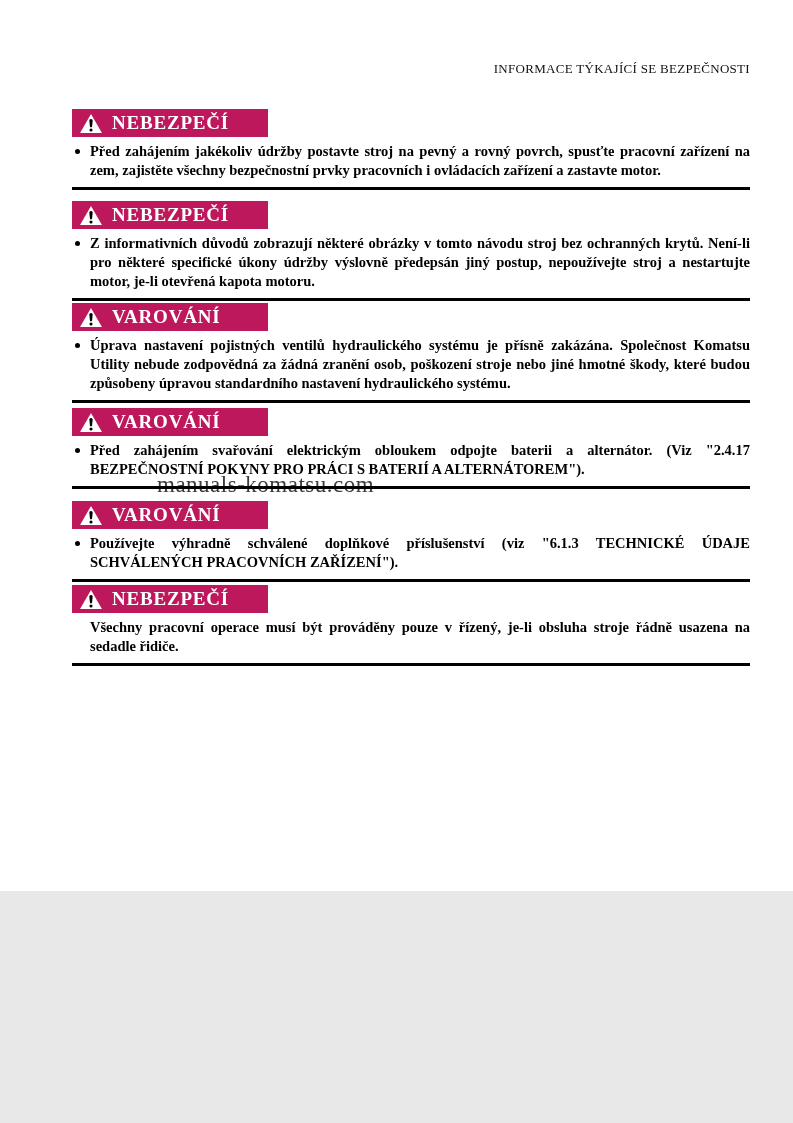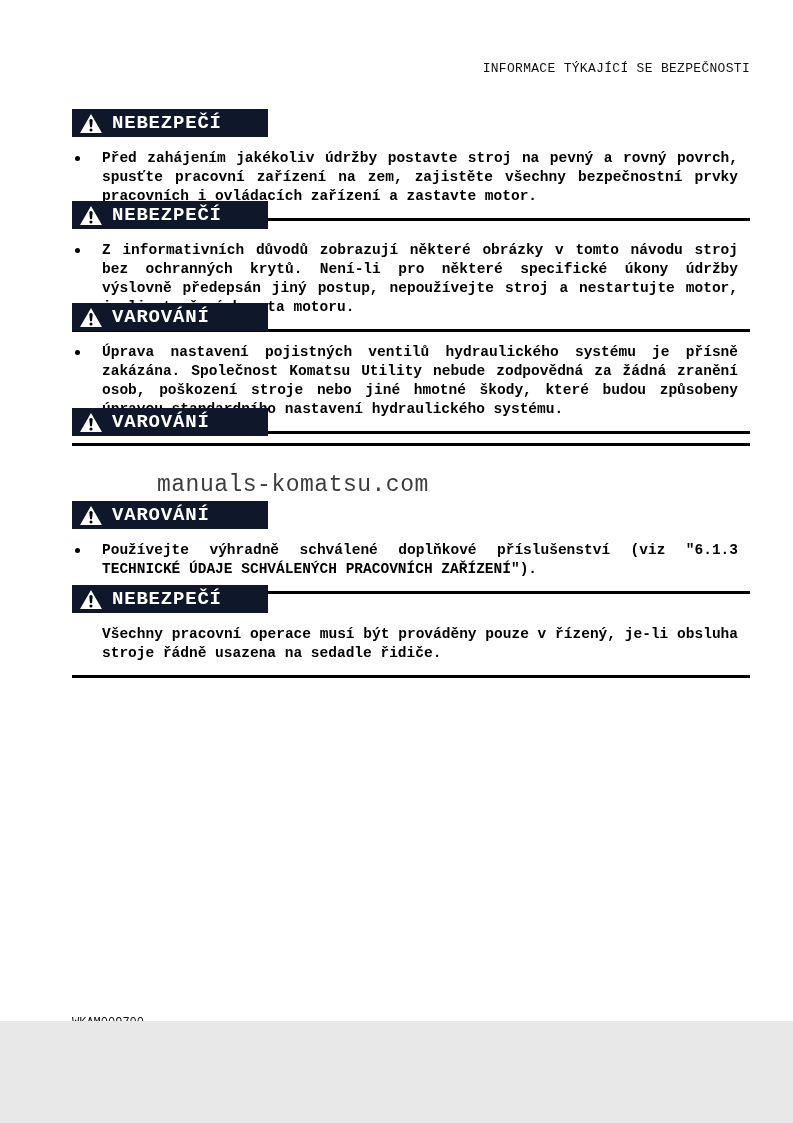--- a/index.html
+++ b/index.html
@@ -1,42 +1,42 @@
 <!DOCTYPE html>
 <html><head>
 <meta charset="utf-8">
 <style>
   html,body{margin:0;padding:0;background:#e8e8e8;}
   .page{
     position:relative;
-    width:793px;height:1021px;
+    width:793px;height:891px;
     background:#ffffff;
     margin:0 auto;
-    font-family:Liberation Mono, monospace;
+    font-family:Liberation Serif, serif;
     color:#000;
     overflow:hidden;
   }
   .doc-header{
     position:absolute;
     top:61px;right:43px;
     font-size:13px;
     letter-spacing:0.3px;
     color:#111;
   }
   .content{
     position:absolute;
     left:72px;top:0;
     width:678px;
   }
   .warn-block{position:absolute;left:0;width:678px;}
   .b0{top:109px;} .b1{top:201px;} .b2{top:303px;}
   .b3{top:408px;} .b4{top:501px;} .b5{top:585px;}
   .warn-bar{
     width:196px;height:28px;
-    background:#0f172a;
+    background:#be185d;
     display:flex;align-items:center;
     padding-left:7px;box-sizing:border-box;
   }
   .warn-icon{display:flex;align-items:center;margin-right:9px;}
   .warn-title{
     color:#fff;
     font-weight:bold;
     font-size:19px;
     letter-spacing:0.8px;
     white-space:nowrap;
@@ -48,21 +48,21 @@
     line-height:19px;
     text-align:justify;
   }
   .para{position:relative;padding-left:18px;}
   .para.bulleted::before{
     content:"";
     position:absolute;left:3px;top:7px;
     width:5px;height:5px;border-radius:50%;
     background:#000;
   }
-  .para p{margin:12px;}
+  .para p{margin:0;}
   .rule{
     margin-top:7px;
     height:3px;
     background:#000;
   }
   .watermark{
     position:absolute;
     left:157px;top:472px;
     font-size:23px;
     letter-spacing:0.5px;
@@ -155,20 +155,25 @@
       <div class="warn-bar">
         <span class="warn-icon">
           <svg viewBox="0 0 26 23" width="24" height="21" aria-hidden="true">
             <path d="M13 1 L25 22 L1 22 Z" fill="#ffffff"></path>
             <path d="M13 6.5 C14.1 6.5 14.9 7.4 14.8 8.5 L14.2 14.6 C14.15 15.3 13.6 15.8 13 15.8 C12.4 15.8 11.85 15.3 11.8 14.6 L11.2 8.5 C11.1 7.4 11.9 6.5 13 6.5 Z" fill="#000"></path>
             <circle cx="13" cy="18.6" r="1.7" fill="#000"></circle>
           </svg>
         </span>
         <span class="warn-title">VAROVÁNÍ</span>
       </div>
+      <div class="warn-body">
+        <div class="para bulleted">
+          <p>Před zahájením svařování elektrickým obloukem odpojte baterii a alternátor.  (Viz "2.4.17 BEZPEČNOSTNÍ POKYNY PRO PRÁCI S BATERIÍ A ALTERNÁTOREM").</p>
+        </div>
+      </div>
       <div class="rule"></div>
     </section>
 
     <section class="warn-block b4">
       <div class="warn-bar">
         <span class="warn-icon">
           <svg viewBox="0 0 26 23" width="24" height="21" aria-hidden="true">
             <path d="M13 1 L25 22 L1 22 Z" fill="#ffffff"></path>
             <path d="M13 6.5 C14.1 6.5 14.9 7.4 14.8 8.5 L14.2 14.6 C14.15 15.3 13.6 15.8 13 15.8 C12.4 15.8 11.85 15.3 11.8 14.6 L11.2 8.5 C11.1 7.4 11.9 6.5 13 6.5 Z" fill="#000"></path>
             <circle cx="13" cy="18.6" r="1.7" fill="#000"></circle>

